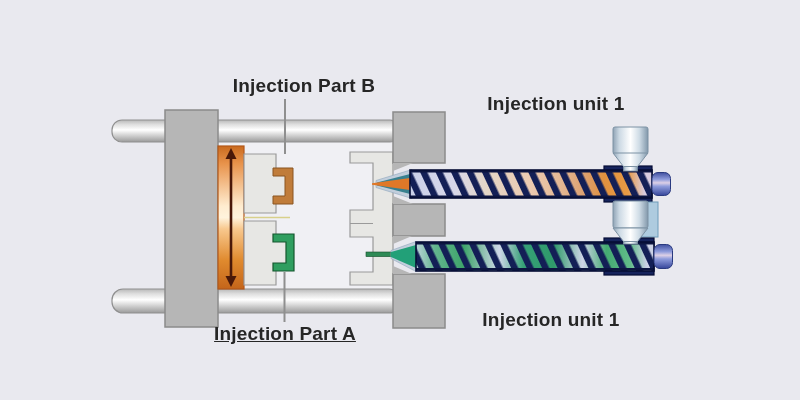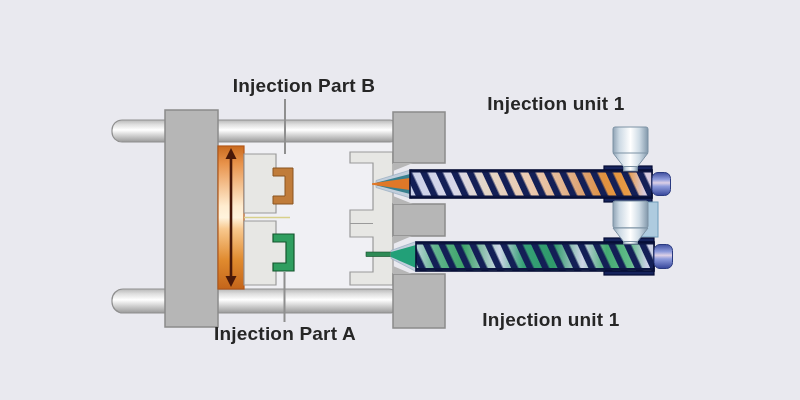--- a/index.html
+++ b/index.html
@@ -159,15 +159,15 @@
         <polygon points="613,228 648,228 637.5,241.5 623.5,241.5" fill="url(#gHop)" stroke="#7d92a4" stroke-width="1"></polygon>
       </g>
     </g>
 
     <line x1="285" y1="99" x2="285" y2="154" style="stroke:var(--leader-gray)" stroke-width="2"></line>
     <line x1="284.5" y1="272" x2="284.5" y2="322" style="stroke:var(--leader-gray)" stroke-width="2"></line>
   </svg>
 
   <div class="dlabel" style="left:284px;top:75px;margin-left:20px;">Injection Part B</div>
   <div class="dlabel" style="left:556px;top:93px;">Injection unit 1</div>
-  <div class="dlabel" style="left:285px;top:323px;">Injection Part A</div>
+  <div class="dlabel" style="left:285px;top:323px;text-decoration:underline;">Injection Part A</div>
   <div class="dlabel" style="left:551px;top:309px;">Injection unit 1</div>
 </div>
 
 </body></html>

